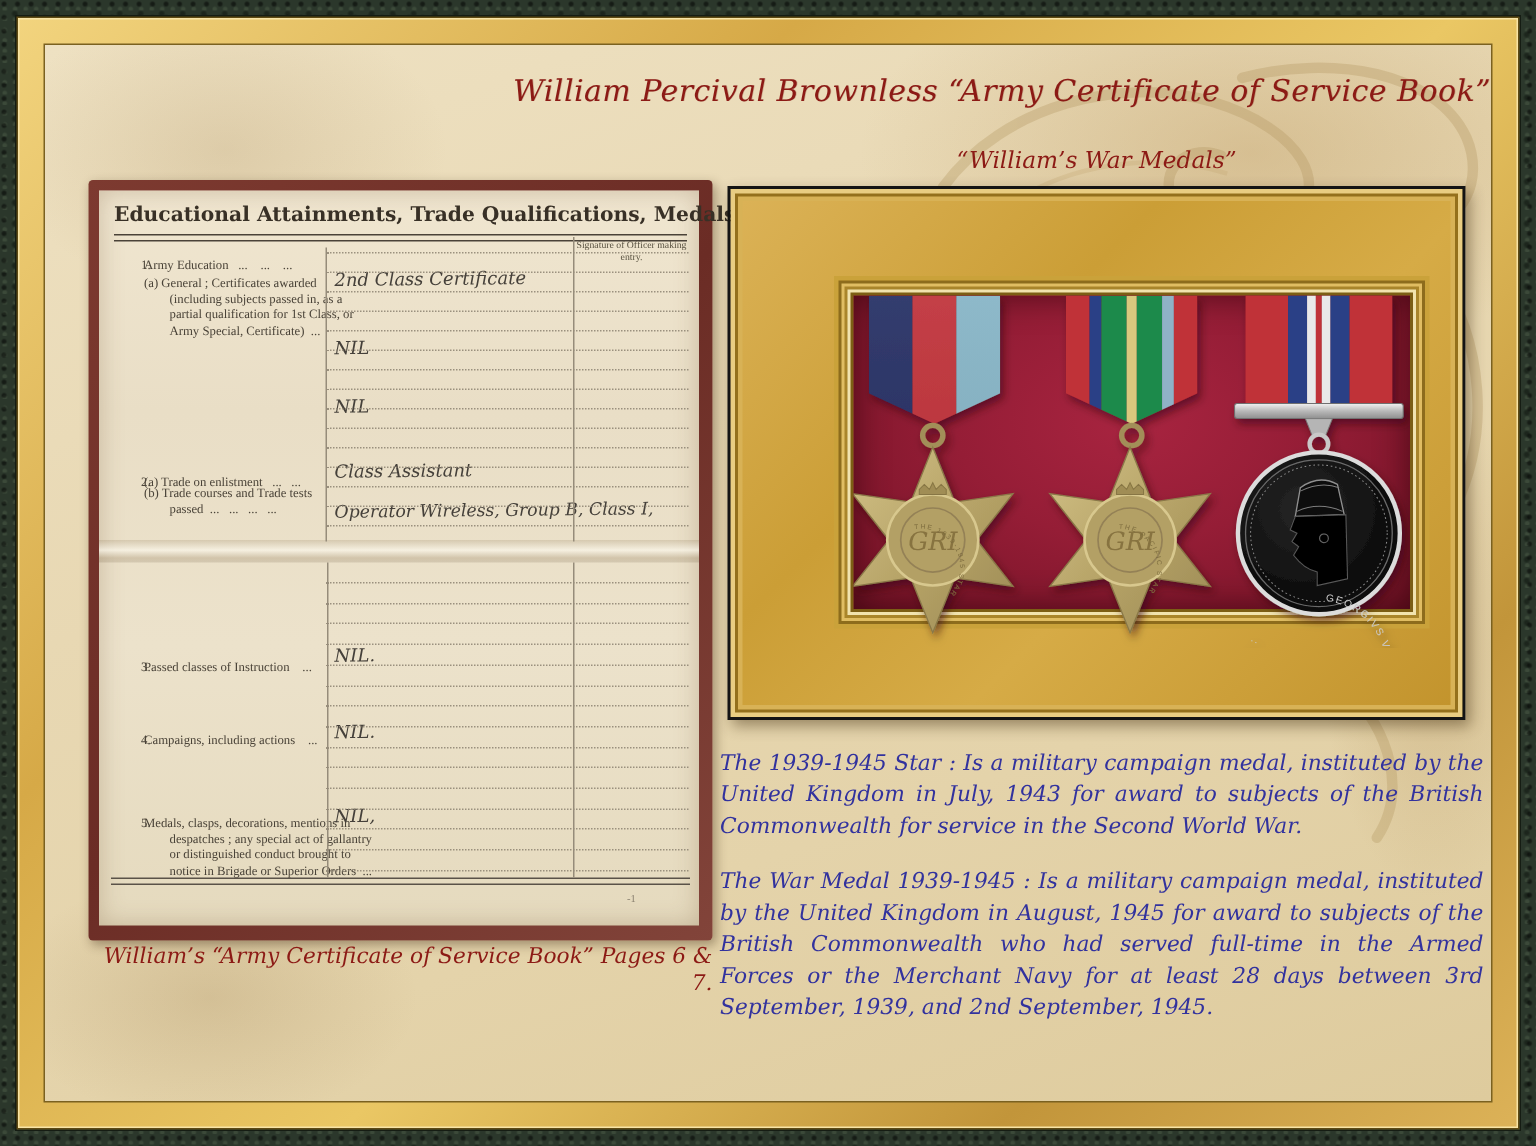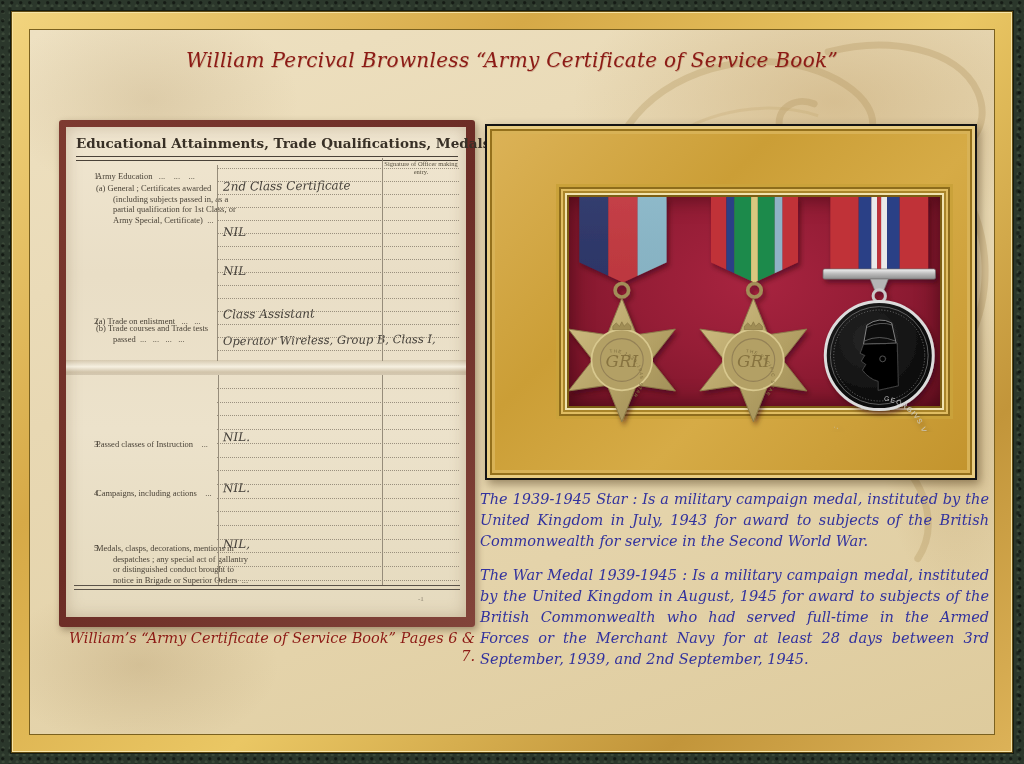--- a/index.html
+++ b/index.html
@@ -18,21 +18,21 @@
   .parchment{position:relative;width:100%;height:100%;
     background:linear-gradient(160deg,#eee1c2 0%,#e8d8b3 38%,#e4d3aa 68%,#decb9d 100%);
     border:1px solid #7a6120;box-sizing:border-box;overflow:hidden;}
   .stain{position:absolute;pointer-events:none;}
   .stain-a{left:540px;top:-20px;width:440px;height:230px;background:radial-gradient(ellipse at 60% 40%, rgba(187,152,95,.40), rgba(187,152,95,0) 70%);}
   .stain-b{left:850px;top:230px;width:150px;height:340px;background:radial-gradient(ellipse, rgba(180,148,95,.32), transparent 70%);}
   .stain-c{left:-30px;top:550px;width:280px;height:170px;background:radial-gradient(ellipse, rgba(150,120,75,.22), transparent 70%);}
   .stain-d{left:-30px;top:-30px;width:300px;height:200px;background:radial-gradient(ellipse, rgba(160,130,85,.20), transparent 70%);}
   .flourish{position:absolute;inset:0;width:100%;height:100%;pointer-events:none;}
 
-  .page-title{position:absolute;left:0;right:0;top:18px;text-align:center;
+  .page-title{position:absolute;left:0;right:0;top:18px;text-align:right;
     font:italic 20px/24px "DejaVu Serif", serif;color:#8c1a15;letter-spacing:.3px;
     text-shadow:.5px .5px 0 rgba(120,30,20,.25);}
   .medals-heading{position:absolute;left:455px;top:68px;width:492px;text-align:center;
     font:italic 15.5px/19px "DejaVu Serif", serif;color:#8c1a15;}
 
   
   .doc{position:absolute;left:29px;top:90px;width:416px;height:507px;box-sizing:border-box;
     background:linear-gradient(135deg,#7d3a30,#6b2c25 50%,#82443a);
     border-radius:3px;padding:7px 9px 10px 7px;box-shadow:2px 3px 7px rgba(60,40,20,.4);}
   .doc-page{position:relative;width:100%;height:100%;
@@ -82,21 +82,21 @@
     box-shadow:3px 4px 9px rgba(60,40,10,.45),
       inset 0 0 0 3px #e9cd82, inset 0 0 0 5px #94701c, inset 0 0 0 8px #d8b256;
     padding:71px 76px 72px 82px;}
   .velvet{position:relative;width:371px;height:209px;
     background:radial-gradient(ellipse at 50% 40%, #a82440 0%, #951d36 45%, #7c152a 85%, #6e1224 100%);
     box-shadow:0 0 0 2px #7c5e14,0 0 0 4px #f1e3ae,0 0 0 6px #a9852a,0 0 0 8px #e0bd62,
       0 0 0 10px #8d6c1c,0 0 0 13px #caa23a, inset 0 0 22px rgba(40,0,8,.6);}
   .velvet svg{position:absolute;inset:0;}
 
   .info{position:absolute;left:450px;top:453px;width:509px;}
-  .info p{margin:6px 0 13px 0;font:italic 14.5px/21px "DejaVu Serif", serif;
+  .info p{margin:16px 0 13px 0;font:italic 14.5px/21px "DejaVu Serif", serif;
     color:#32329e;text-align:justify;}
 </style>
 </head>
 <body>
 
 <div class="board">
   <div class="gold-frame">
     <div class="parchment">
 
       <div class="stain stain-a"></div>
@@ -110,20 +110,21 @@
           <path d="M930,150 C962,200 966,260 942,310 C922,350 892,382 902,422"></path>
           <path d="M870,430 C900,460 910,500 890,530"></path>
         </g>
         <g fill="none" stroke="#c2a76e" stroke-width="3" opacity="0.28">
           <path d="M640,110 C680,80 740,70 790,86"></path>
           <path d="M905,170 C930,220 935,270 915,320"></path>
         </g>
       </svg>
 
       <div class="page-title">William Percival Brownless “Army Certificate of Service Book”</div>
+      <div class="medals-heading">“William’s War Medals”</div>
 
       <div class="doc">
         <div class="doc-page">
           <div class="doc-header">Educational Attainments, Trade Qualifications, Medals, &amp;c.</div>
           <div class="hr-double"></div>
           <div class="sig-label">Signature of Officer making entry.</div>
 
           <div class="lb lb0"><span class="num">1.</span><span>Army Education&nbsp;&nbsp;&nbsp;...&nbsp;&nbsp;&nbsp;&nbsp;...&nbsp;&nbsp;&nbsp;&nbsp;...</span></div>
           <div class="lb lb1"><span class="num"></span><span>(a) General ;  Certificates awarded (including subjects passed in, as a partial qualification for 1st Class, or Army Special, Certificate)&nbsp;&nbsp;...</span></div>
           <div class="lb lb4"><span class="num">2.</span><span>(a) Trade on enlistment&nbsp;&nbsp;&nbsp;...&nbsp;&nbsp;&nbsp;...</span></div>

